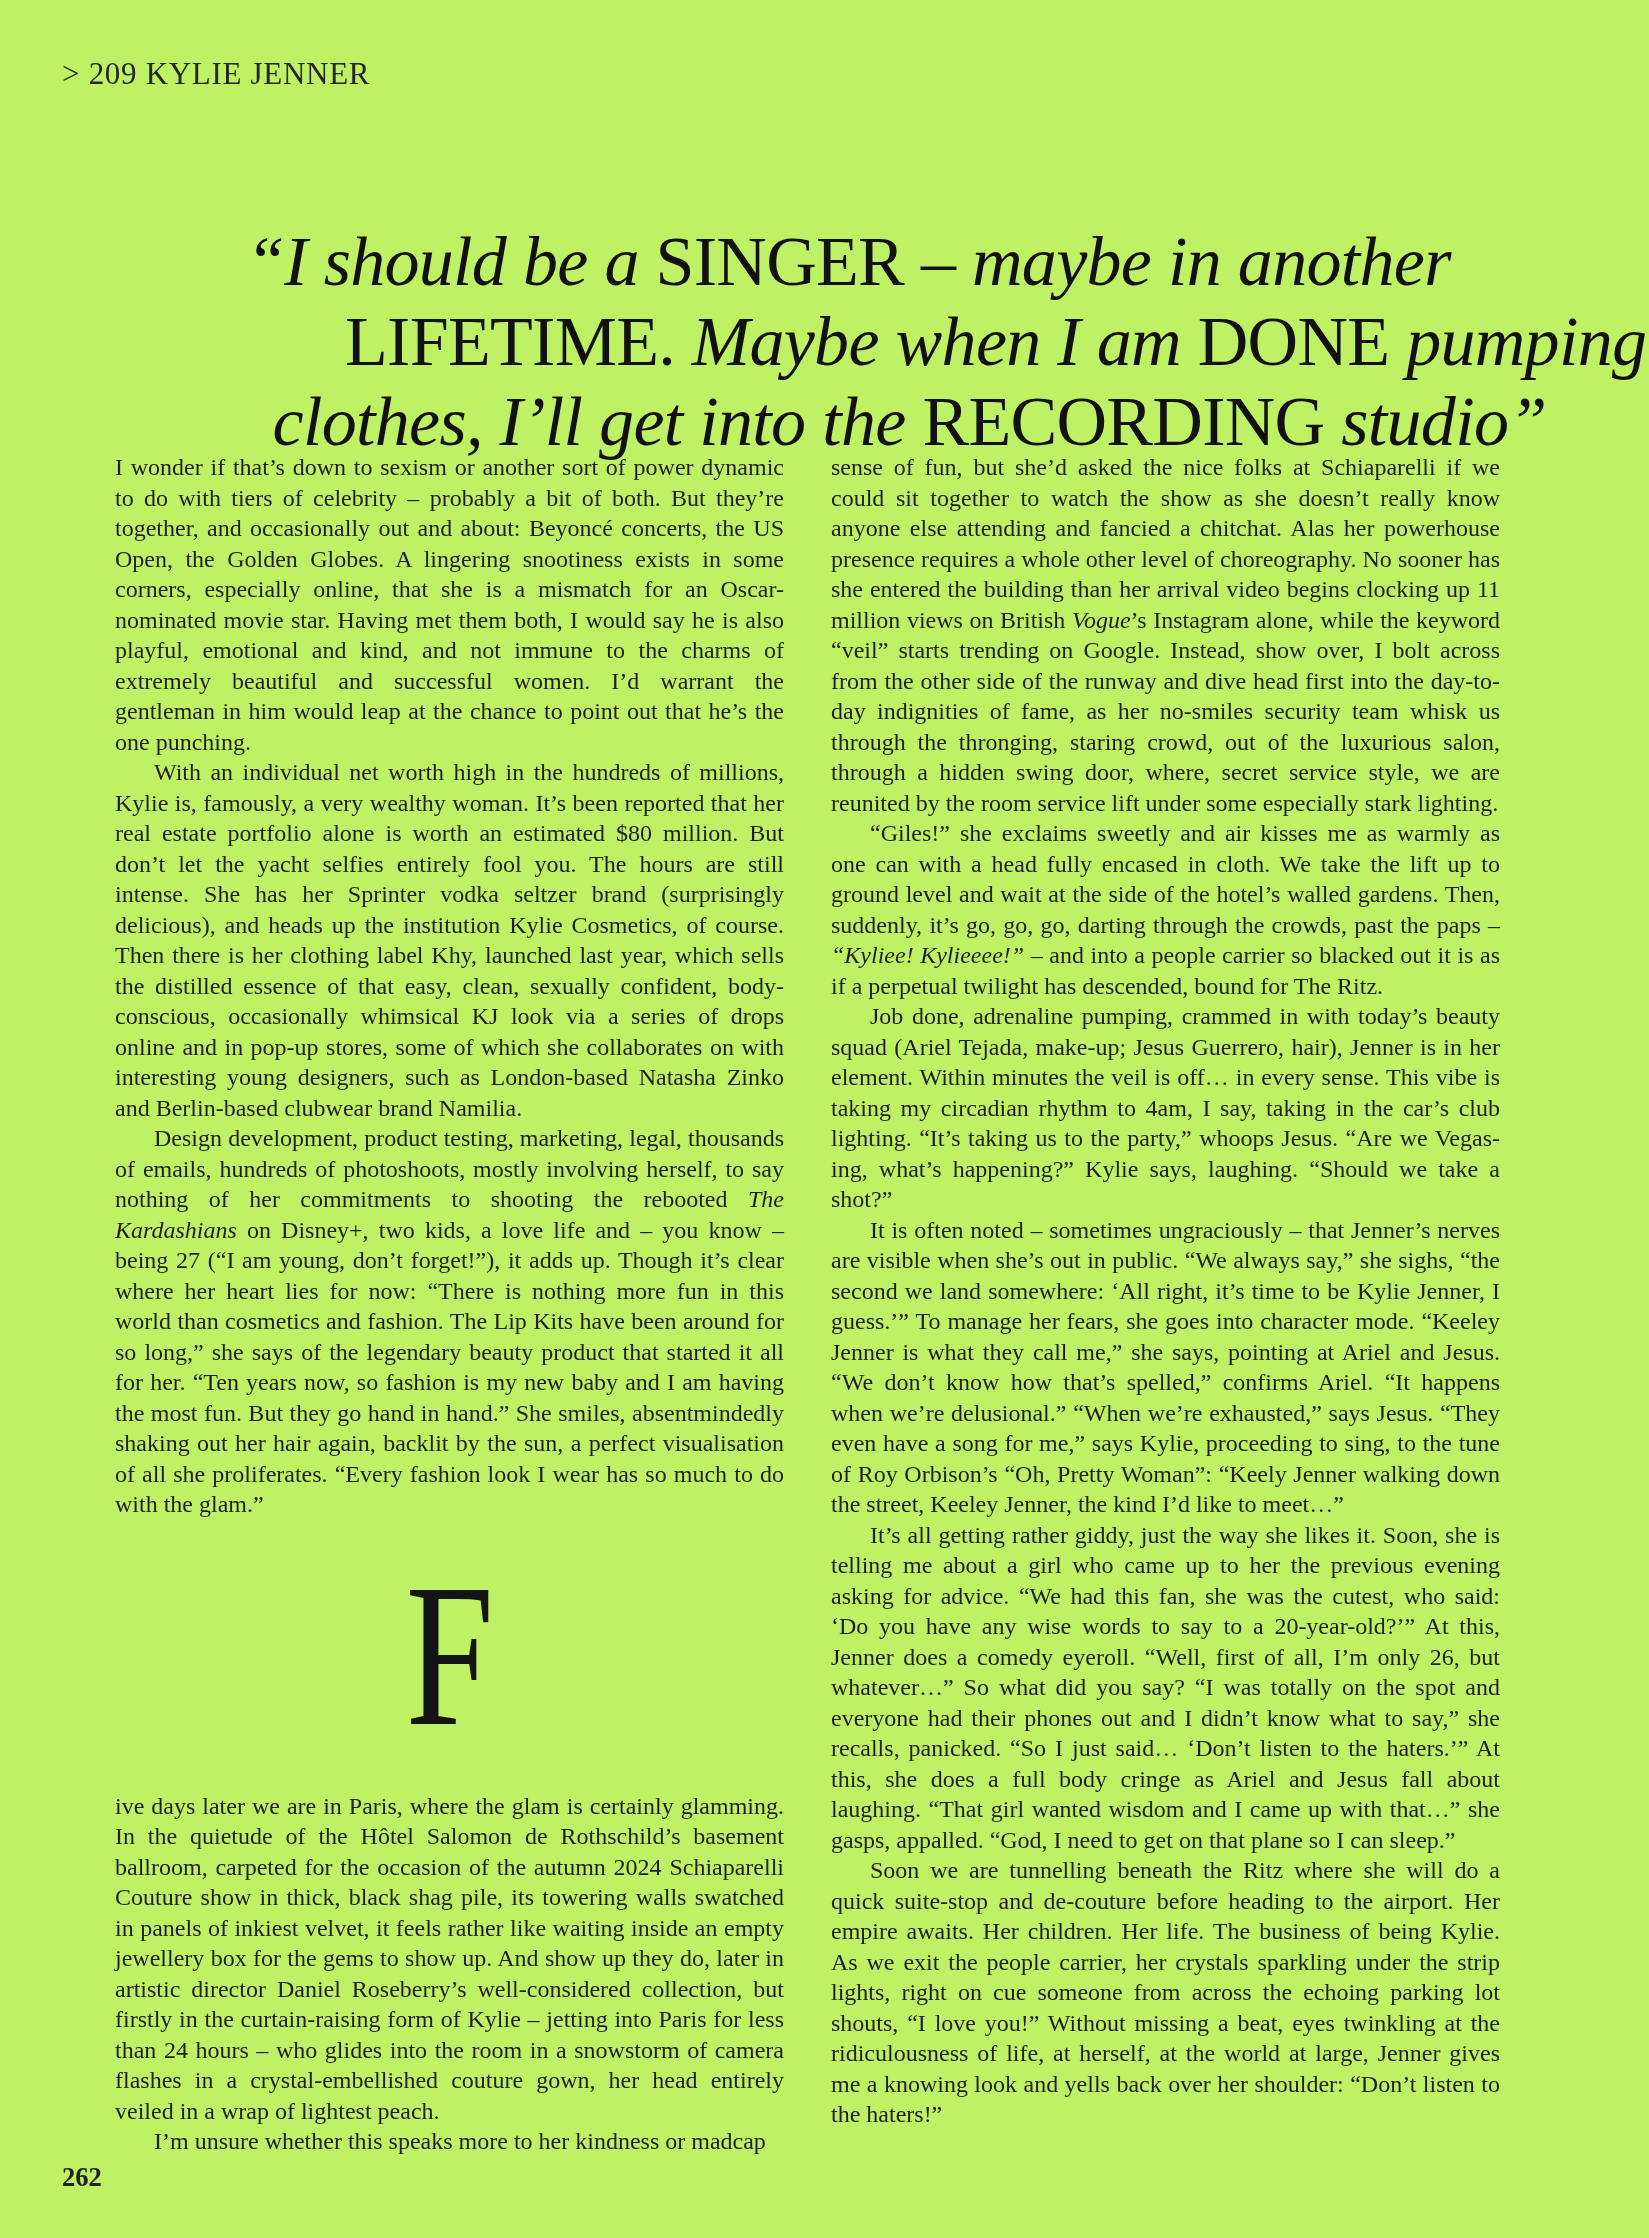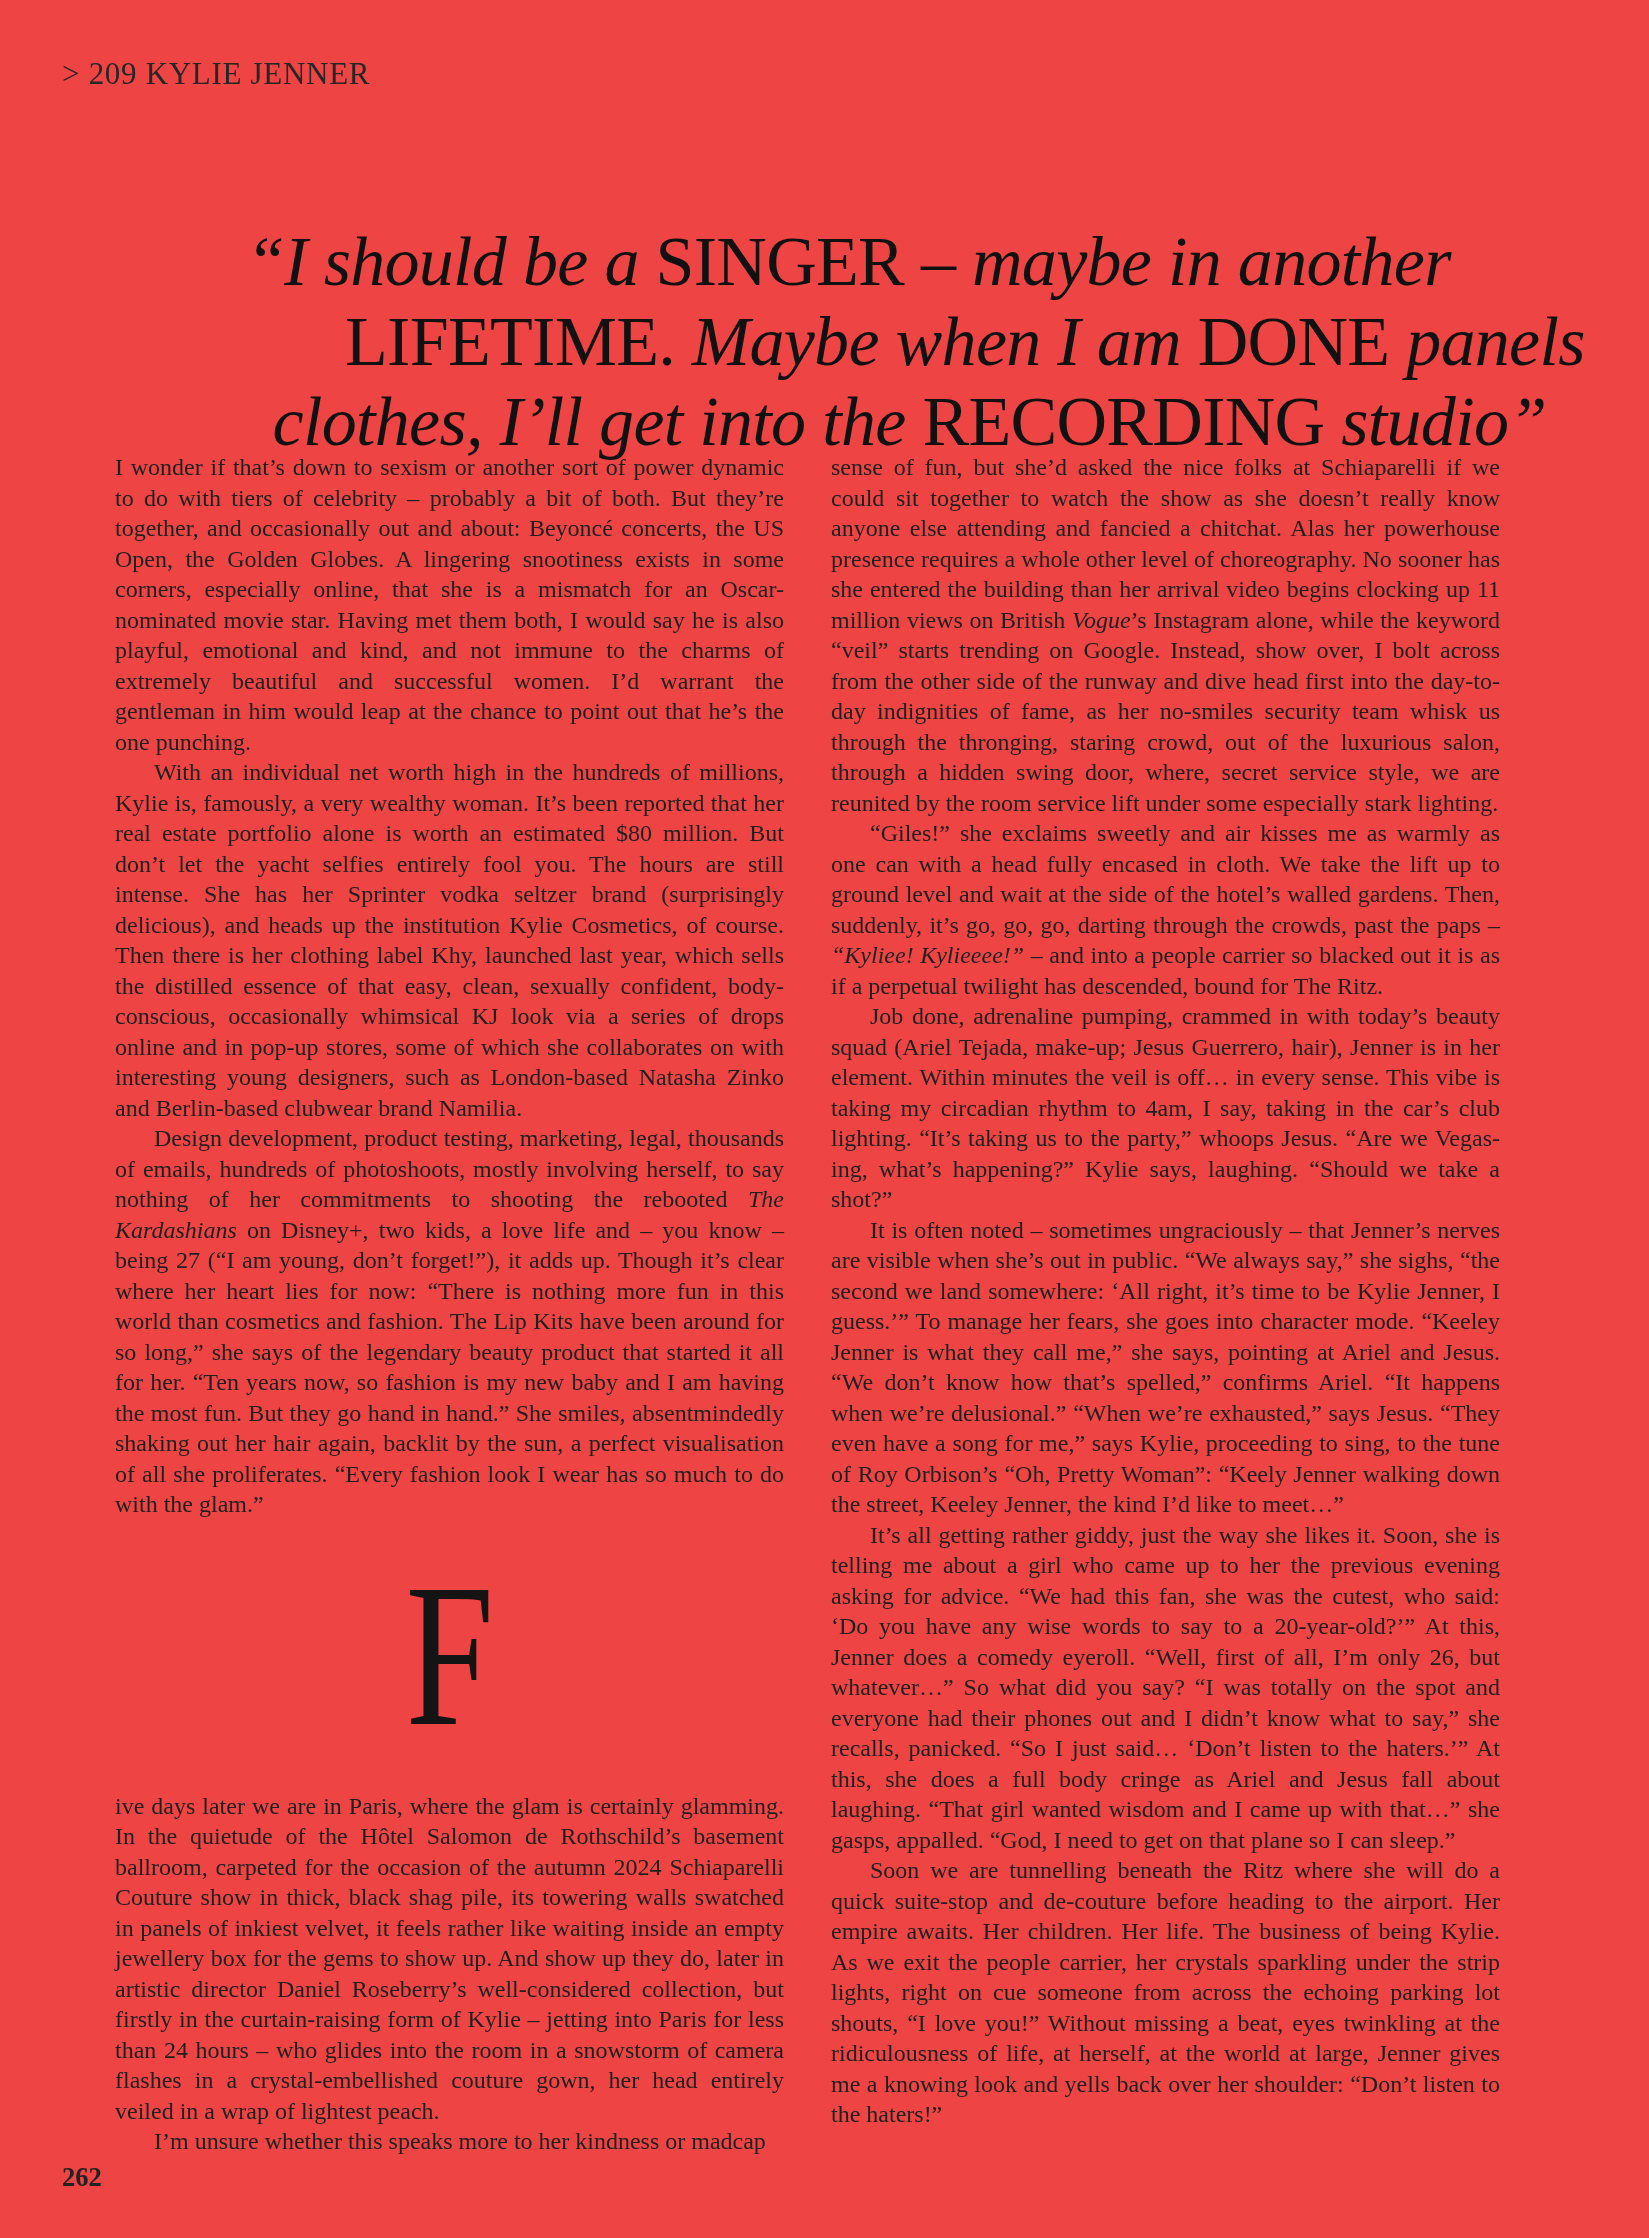--- a/index.html
+++ b/index.html
@@ -4,21 +4,21 @@
 <style>
   html, body {
     margin: 0;
     padding: 0;
     background: #ffffff;
   }
   .page {
     position: relative;
     width: 1650px;
     height: 2239px;
-    background: #ef4444;
+    background: #bef264;
     font-family: "Liberation Serif", serif;
     color: #1e1e1e;
     overflow: hidden;
   }
   .runhead {
     position: absolute;
     left: 62px;
     top: 56px;
     font-size: 31px;
     letter-spacing: 0.7px;
@@ -79,21 +79,21 @@
 </style>
 </head>
 <body>
 
 <div class="page">
 
   <div class="runhead">&gt; 209 KYLIE JENNER</div>
 
   <div class="quote">
     <div class="qline qline1"><span class="qi">“I should be a </span><span class="qr">SINGER</span><span class="qi"> – maybe in another</span></div>
-    <div class="qline qline2"><span class="qr">LIFETIME. </span><span class="qi">Maybe when I am </span><span class="qr">DONE</span><span class="qi"> panels</span></div>
+    <div class="qline qline2"><span class="qr">LIFETIME. </span><span class="qi">Maybe when I am </span><span class="qr">DONE</span><span class="qi"> pumping</span></div>
     <div class="qline qline3"><span class="qi">clothes, I’ll get into the </span><span class="qr">RECORDING</span><span class="qi"> studio”</span></div>
   </div>
 
   <div class="col col-left">
     <p class="para">I wonder if that’s down to sexism or another sort of power dynamic to do with tiers of celebrity – probably a bit of both. But they’re together, and occasionally out and about: Beyoncé concerts, the US Open, the Golden Globes. A lingering snootiness exists in some corners, especially online, that she is a mismatch for an Oscar-nominated movie star. Having met them both, I would say he is also playful, emotional and kind, and not immune to the charms of extremely beautiful and successful women. I’d warrant the gentleman in him would leap at the chance to point out that he’s the one punching.</p>
     <p class="para indent">With an individual net worth high in the hundreds of millions, Kylie is, famously, a very wealthy woman. It’s been reported that her real estate portfolio alone is worth an estimated $80 million. But don’t let the yacht selfies entirely fool you. The hours are still intense. She has her Sprinter vodka seltzer brand (surprisingly delicious), and heads up the institution Kylie Cosmetics, of course. Then there is her clothing label Khy, launched last year, which sells the distilled essence of that easy, clean, sexually confident, body-conscious, occasionally whimsical KJ look via a series of drops online and in pop-up stores, some of which she collaborates on with interesting young designers, such as London-based Natasha Zinko and Berlin-based clubwear brand Namilia.</p>
     <p class="para indent"><span>Design development, product testing, marketing, legal, thousands of emails, hundreds of photoshoots, mostly involving herself, to say nothing of her commitments to shooting the rebooted </span><i>The Kardashians</i><span> on Disney+, two kids, a love life and – you know – being 27 (“I am young, don’t forget!”), it adds up. Though it’s clear where her heart lies for now: “There is nothing more fun in this world than cosmetics and fashion. The Lip Kits have been around for so long,” she says of the legendary beauty product that started it all for her. “Ten years now, so fashion is my new baby and I am having the most fun. But they go hand in hand.” She smiles, absentmindedly shaking out her hair again, backlit by the sun, a perfect visualisation of all she proliferates. “Every fashion look I wear has so much to do with the glam.”</span></p>
     <div class="initial-block">
       <span class="initial">F</span>
     </div>

